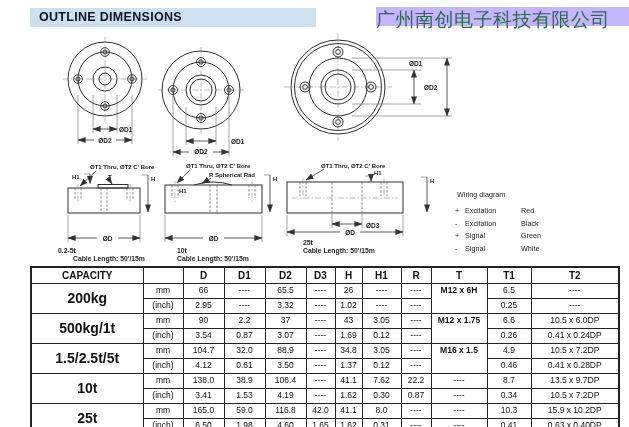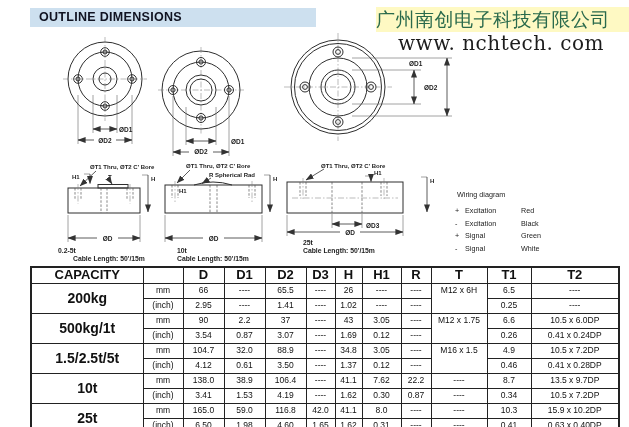--- a/index.html
+++ b/index.html
@@ -1,55 +1,54 @@
 <!DOCTYPE html>
 <html><head>
 <meta charset="utf-8">
 <style>
   html,body{margin:0;padding:0;background:#fff;}
   .page{position:relative;width:629px;height:427px;background:#ffffff;overflow:hidden;
         font-family:"Liberation Sans",sans-serif;}
   .band{position:absolute;left:30px;top:8px;width:286px;height:19px;background:#cde0ef;
         color:#101321;font-weight:bold;font-size:12.5px;line-height:19px;padding-left:9px;
         letter-spacing:.3px;box-sizing:border-box;}
-  .company{position:absolute;left:376px;top:7px;width:253px;height:25px;background:#fef9c3;
+  .company{position:absolute;left:376px;top:7px;width:253px;height:19px;background:#c4b5fd;
         color:#2a6a4c;font-size:19px;line-height:25px;font-family:"Liberation Serif",serif;
         letter-spacing:.5px;white-space:nowrap;}
   .website{position:absolute;left:398px;top:31px;width:231px;height:24px;color:#1c1c1c;
         font-family:"DejaVu Serif",serif;font-size:20px;line-height:24px;letter-spacing:.5px;
         white-space:nowrap;}
   svg.draw{position:absolute;left:0;top:0;}
   .ol{stroke:#2e2e2e;stroke-width:1;fill:none;}
   .tn{stroke:#555;stroke-width:.55;fill:none;}
   .dm{stroke:#333;stroke-width:.8;fill:none;}
   .cl{stroke:#777;stroke-width:.5;stroke-dasharray:6 2 1.5 2;fill:none;}
   .hd{stroke:#555;stroke-width:.7;stroke-dasharray:2.5 1.6;fill:none;}
   .lb{font:700 6.5px "Liberation Sans",sans-serif;fill:#1c1c1c;}
   .lbs{font:700 6px "Liberation Sans",sans-serif;fill:#1c1c1c;}
   .cap{font:700 6.8px "Liberation Sans",sans-serif;fill:#1c1c1c;}
   .wt{font:400 7.2px "Liberation Sans",sans-serif;fill:#222;}
   table.dims{position:absolute;left:30px;top:266px;width:588px;border-collapse:collapse;
         table-layout:fixed;border:2px solid #222;}
   .dims th,.dims td{border:1px solid #222;font-size:8.5px;color:#111;text-align:center;
         padding:0 1px;height:14px;line-height:1.1;white-space:nowrap;overflow:hidden;}
-  .dims th{font-size:13px;height:15px;font-weight:700;border-bottom:1.5px solid #222;}
+  .dims th{font-size:10px;height:15px;font-weight:700;border-bottom:1.5px solid #222;}
   .dims tr.group-start td{border-top:1.5px solid #222;}
   .dims td.cap{font-size:14px;}
-  .dims td.tspan{vertical-align:top;padding-top:2px;}
+  .dims td.tspan{vertical-align:top;padding-top:2px;font-weight:bold;}
 </style>
 </head>
 <body>
 
 <div class="page">
 
   <div class="band">
     <span>OUTLINE DIMENSIONS</span>
   </div>
   <div class="company">广州南创电子科技有限公司</div>
-  <div class="website">www. nchtech. com</div>
 
   <svg class="draw" width="629" height="264" viewBox="0 0 629 264">
     <defs>
       <marker id="ar" viewBox="0 0 8 6" refX="7.6" refY="3" markerWidth="8" markerHeight="6" orient="auto-start-reverse" markerUnits="userSpaceOnUse">
         <path d="M0 0L8 3L0 6Z" fill="#333"></path>
       </marker>
     </defs>
 
     <g>
       <circle class="ol" cx="105" cy="79" r="37"></circle>
@@ -244,21 +243,21 @@
           <td>----</td>
           <td>----</td>
           <td rowspan="2" class="tspan">M12 x 6H</td>
           <td>6.5</td>
           <td>----</td>
         </tr>
         <tr>
           <td>(inch)</td>
           <td>2.95</td>
           <td>----</td>
-          <td>1.41</td>
+          <td>3.32</td>
           <td>----</td>
           <td>1.02</td>
           <td>----</td>
           <td>----</td>
           <td>0.25</td>
           <td>----</td>
         </tr>
         <tr class="group-start">
           <td rowspan="2" class="cap">500kg/1t</td>
           <td>mm</td>

